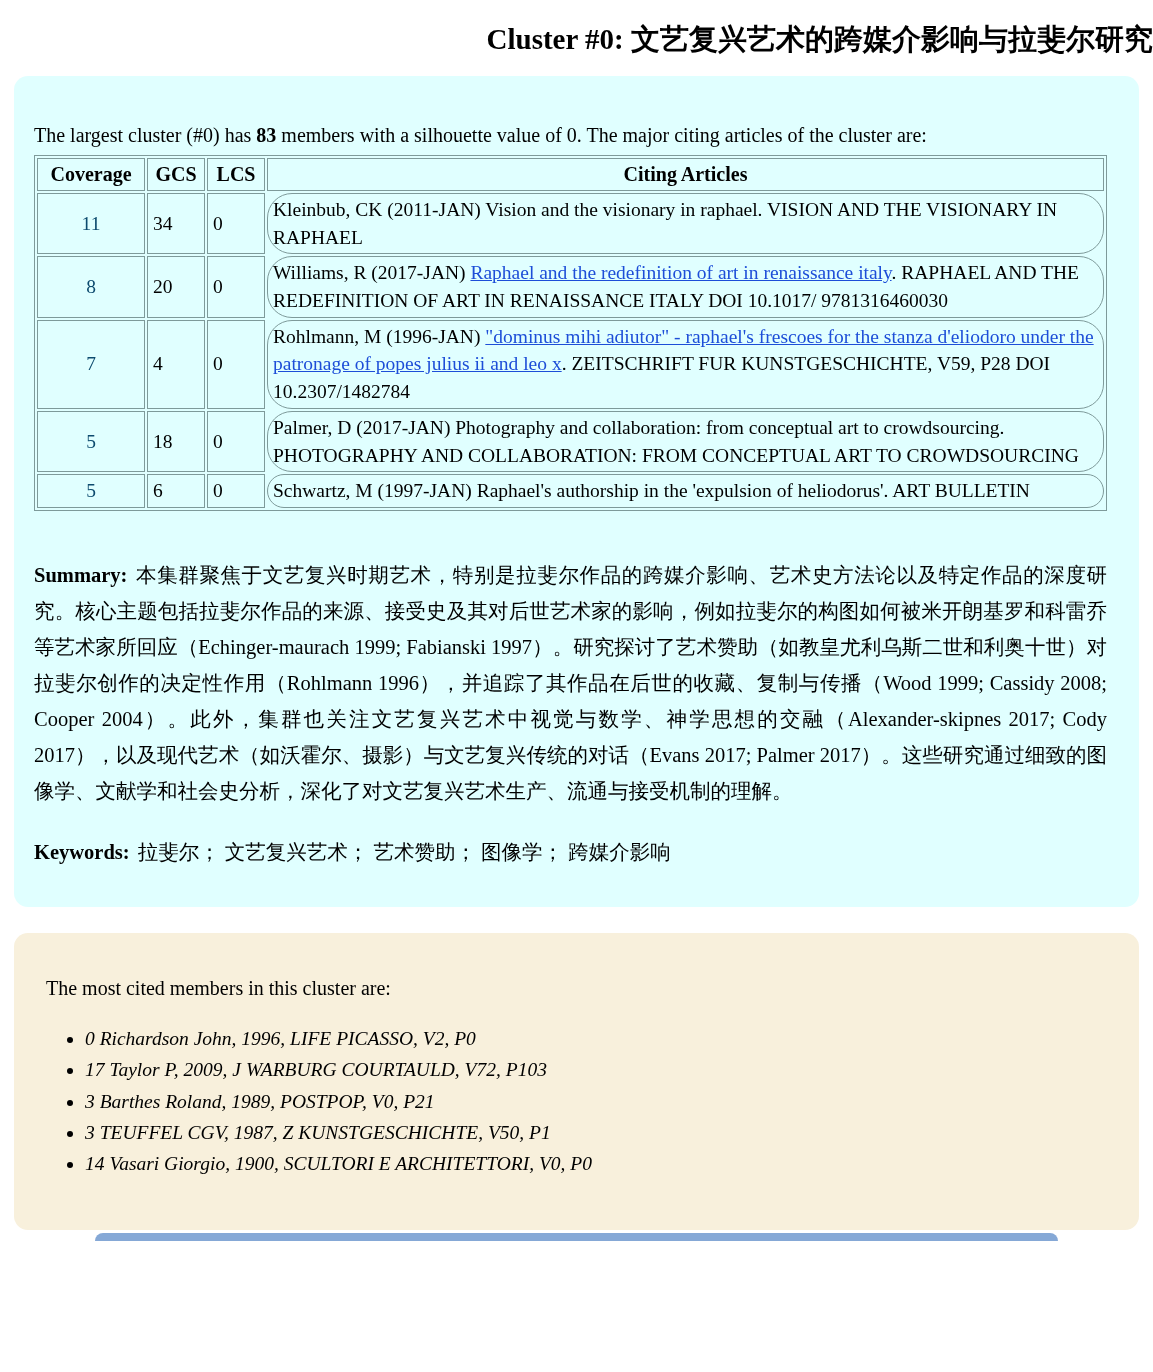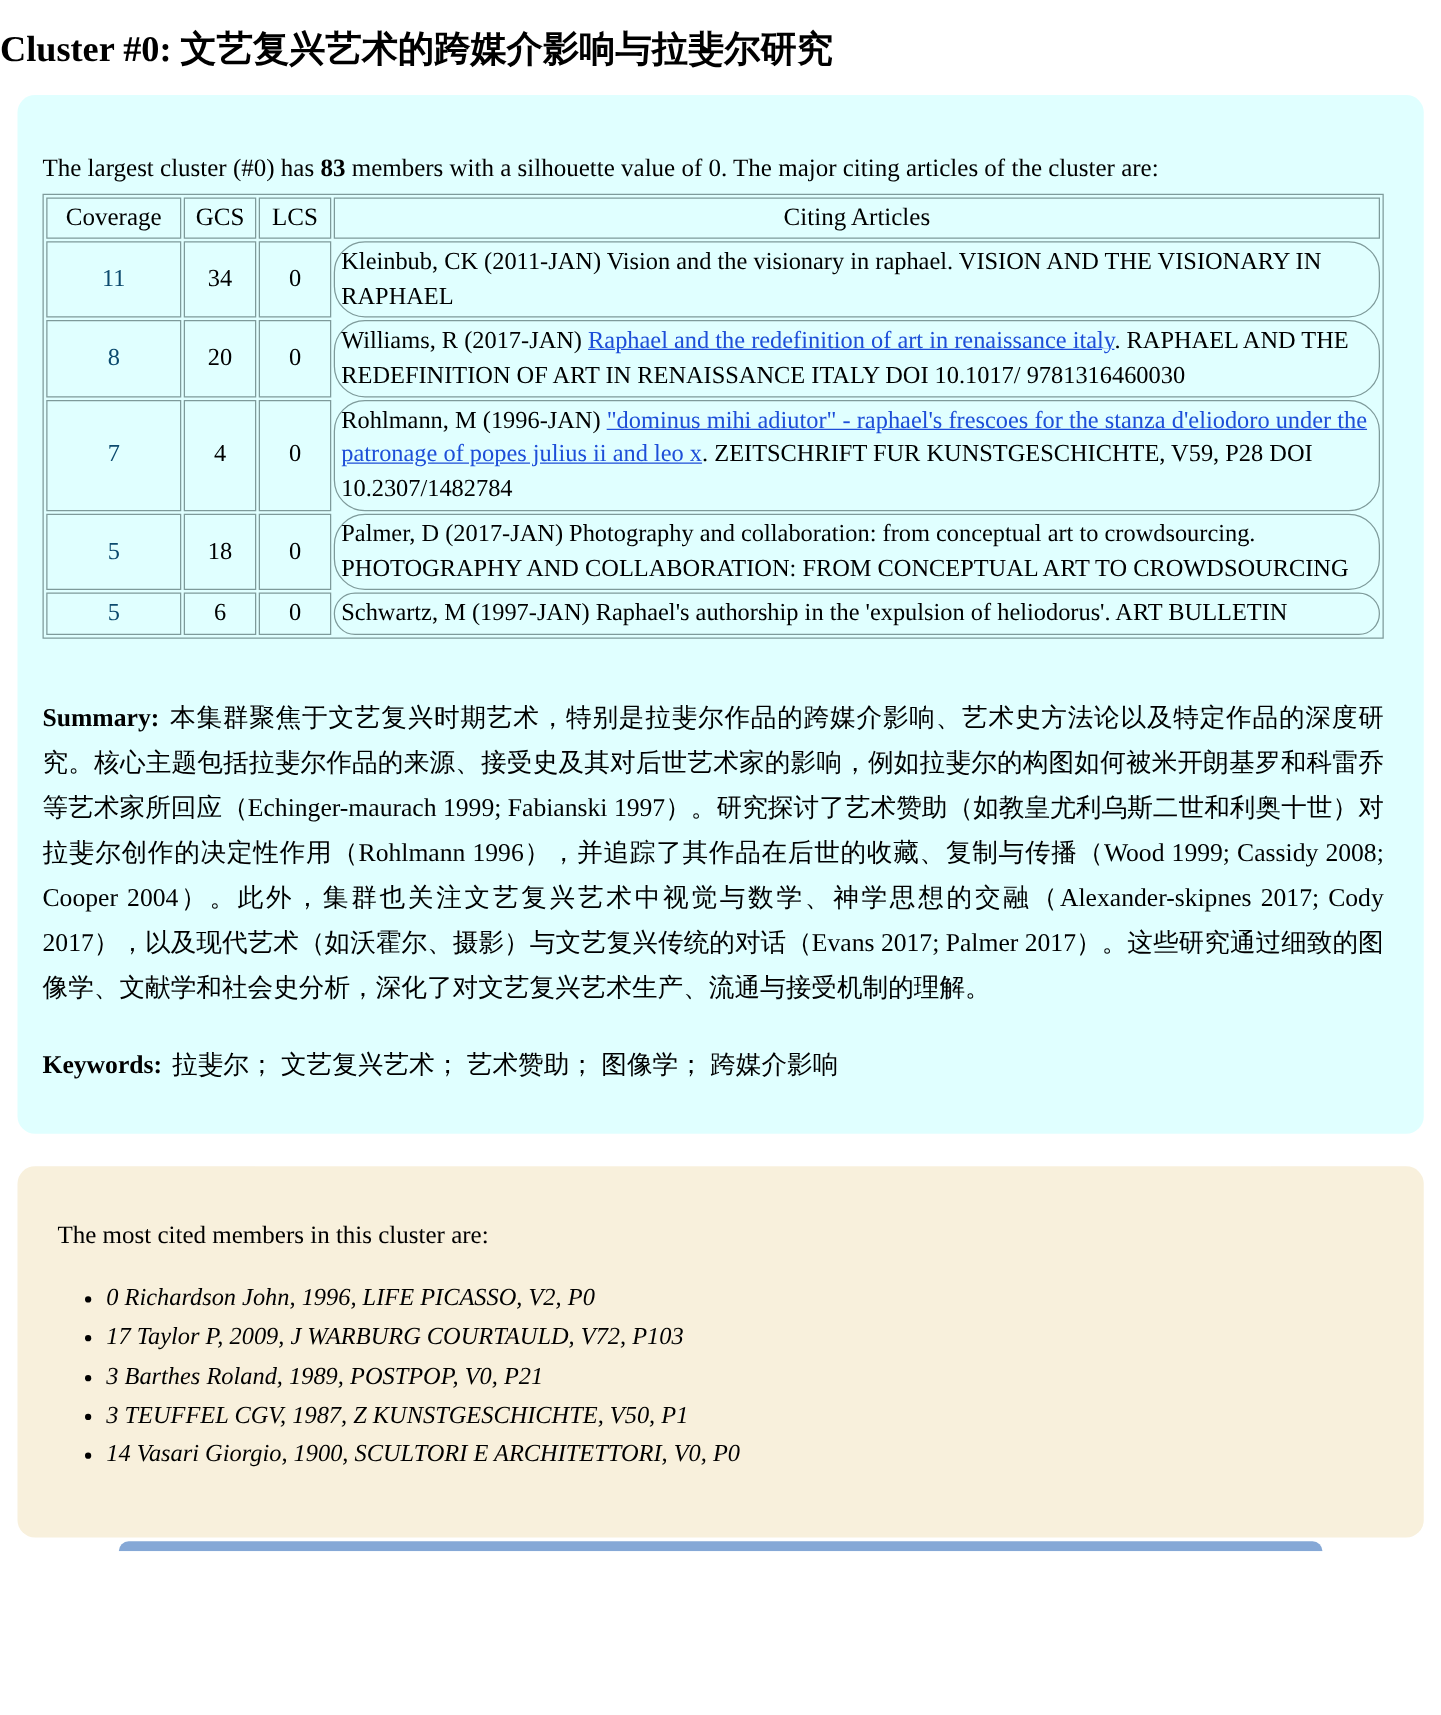--- a/index.html
+++ b/index.html
@@ -2,21 +2,21 @@
 <html><head>
 <meta charset="utf-8">
 <style>
   html, body { margin: 0; padding: 0; background: #ffffff; }
   body {
     width: 1153px;
     color: #000;
     font-family: "Liberation Serif", "DejaVu Serif", serif;
   }
   .page-title {
-    text-align: left;
+    text-align: right;
     font-weight: bold;
     font-size: 29px;
     margin: 20px 0 16px 0;
   }
   .page-title .cjk { font-family: "DejaVu Sans", "Liberation Sans", sans-serif; }
 
   .box { margin: 0 14px; border-radius: 14px; }
   .box-cluster { background: #e0ffff; padding: 46px 32px 40px 20px; }
   .box-members { background: #f8f0dc; padding: 44px 23px 48px 32px; margin-top: 26px; }
 
@@ -34,23 +34,23 @@
     border: 1px solid #7e9a9a;
     margin-top: 6px;
     font-size: 19.5px;
   }
   table.citing th, table.citing td {
     border: 1px solid #7e9a9a;
     padding: 2px 5px;
     vertical-align: middle;
     background: transparent;
   }
-  table.citing th { text-align: center; font-weight: normal; font-size: 20px; padding: 4px 5px; }
+  table.citing th { text-align: center; font-weight: bold; font-size: 20px; padding: 4px 5px; }
   td.cov { color: #0c4a6e; text-align: center; width: 96px; }
-  td.num { text-align: center; width: 46px; }
+  td.num { text-align: left; width: 46px; }
   td.cite { text-align: left; line-height: 1.42; padding: 3px 6px; border-radius: 25px; }
   th.w-cov { width: 96px; }
   th.w-num { width: 46px; }
   a.cite-link { color: #1d4ed8; }
 
   .summary {
     margin: 46px 0 0 0;
     font-size: 20.5px;
     line-height: 36px;
     text-align: justify;

